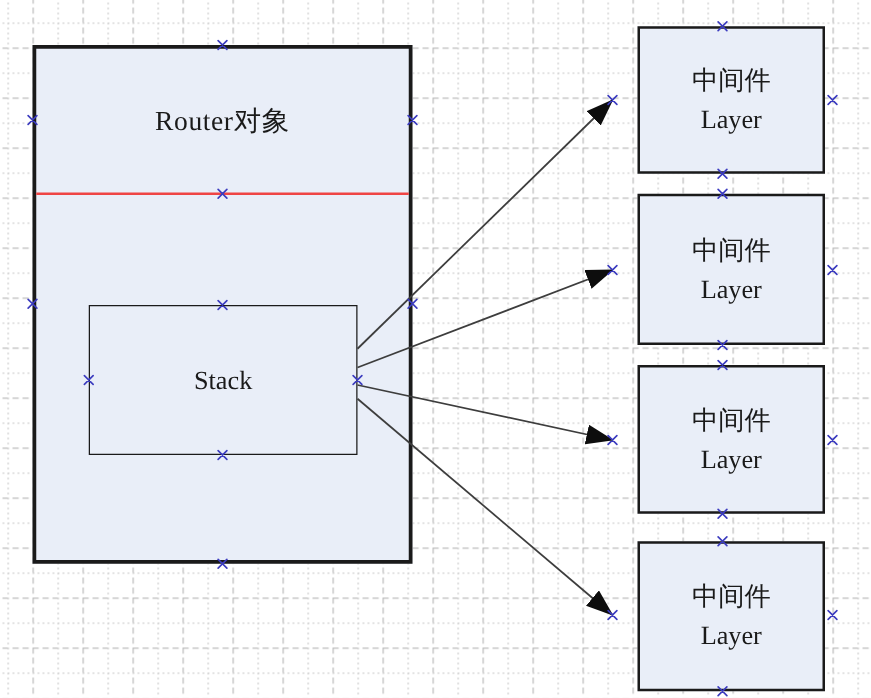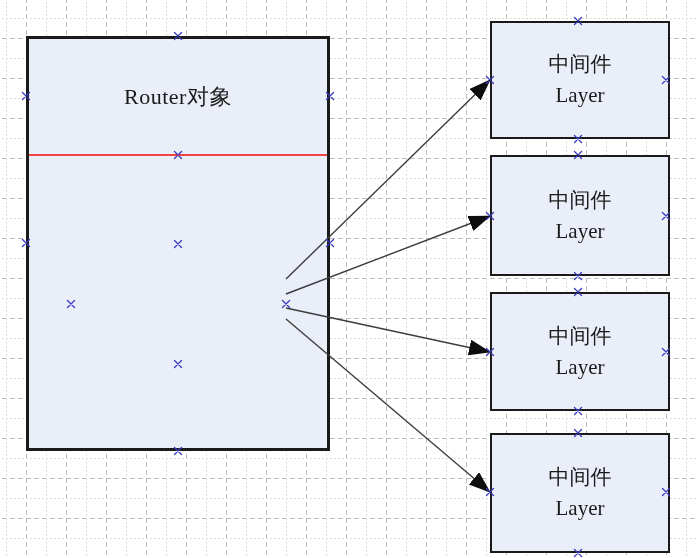--- a/index.html
+++ b/index.html
@@ -15,21 +15,21 @@
   
   .router{left:26px;top:36px;width:304px;height:415px;border-width:3px;
           flex-direction:column;justify-content:flex-start;z-index:2;}
   .router-title-band{width:100%;height:117px;border-bottom:2px solid #ef4444;
           box-sizing:border-box;display:flex;align-items:center;justify-content:center;}
   .router-title-band span{font-size:22px;letter-spacing:.5px;}
   
   .stack{left:71px;top:244px;width:215px;height:120px;border-width:1px;z-index:3;}
   .stack span{font-size:21px;}
   
-  .mw{left:490px;width:180px;border-width:2px;flex-direction:column;z-index:2;
+  .mw{left:510px;width:150px;border-width:2px;flex-direction:column;z-index:2;
       text-align:center;font-size:21px;line-height:31px;}
   .mw1{top:21px;height:118px;}
   .mw2{top:155px;height:121px;}
   .mw3{top:292px;height:119px;}
   .mw4{top:433px;height:120px;}
   .overlay{z-index:5;}
   .label{pointer-events:none;}
 </style>
 </head>
 <body>
@@ -45,20 +45,23 @@
     </defs>
     <rect width="697" height="558" fill="url(#gridp)"></rect>
   </svg>
 
   <div class="shape router">
     <div class="router-title-band">
       <span class="label">Router对象</span>
     </div>
   </div>
 
+  <div class="shape stack">
+    <span class="label">Stack</span>
+  </div>
 
   <div class="shape mw mw1">
     <span class="label">中间件</span>
     <span class="label">Layer</span>
   </div>
   <div class="shape mw mw2">
     <span class="label">中间件</span>
     <span class="label">Layer</span>
   </div>
   <div class="shape mw mw3">

